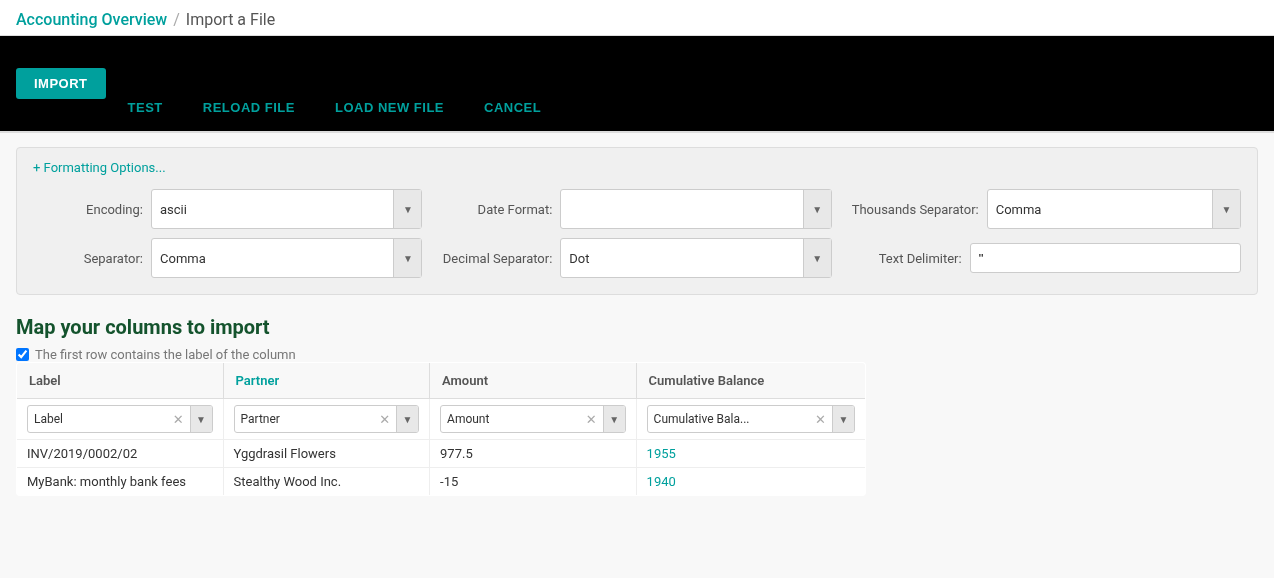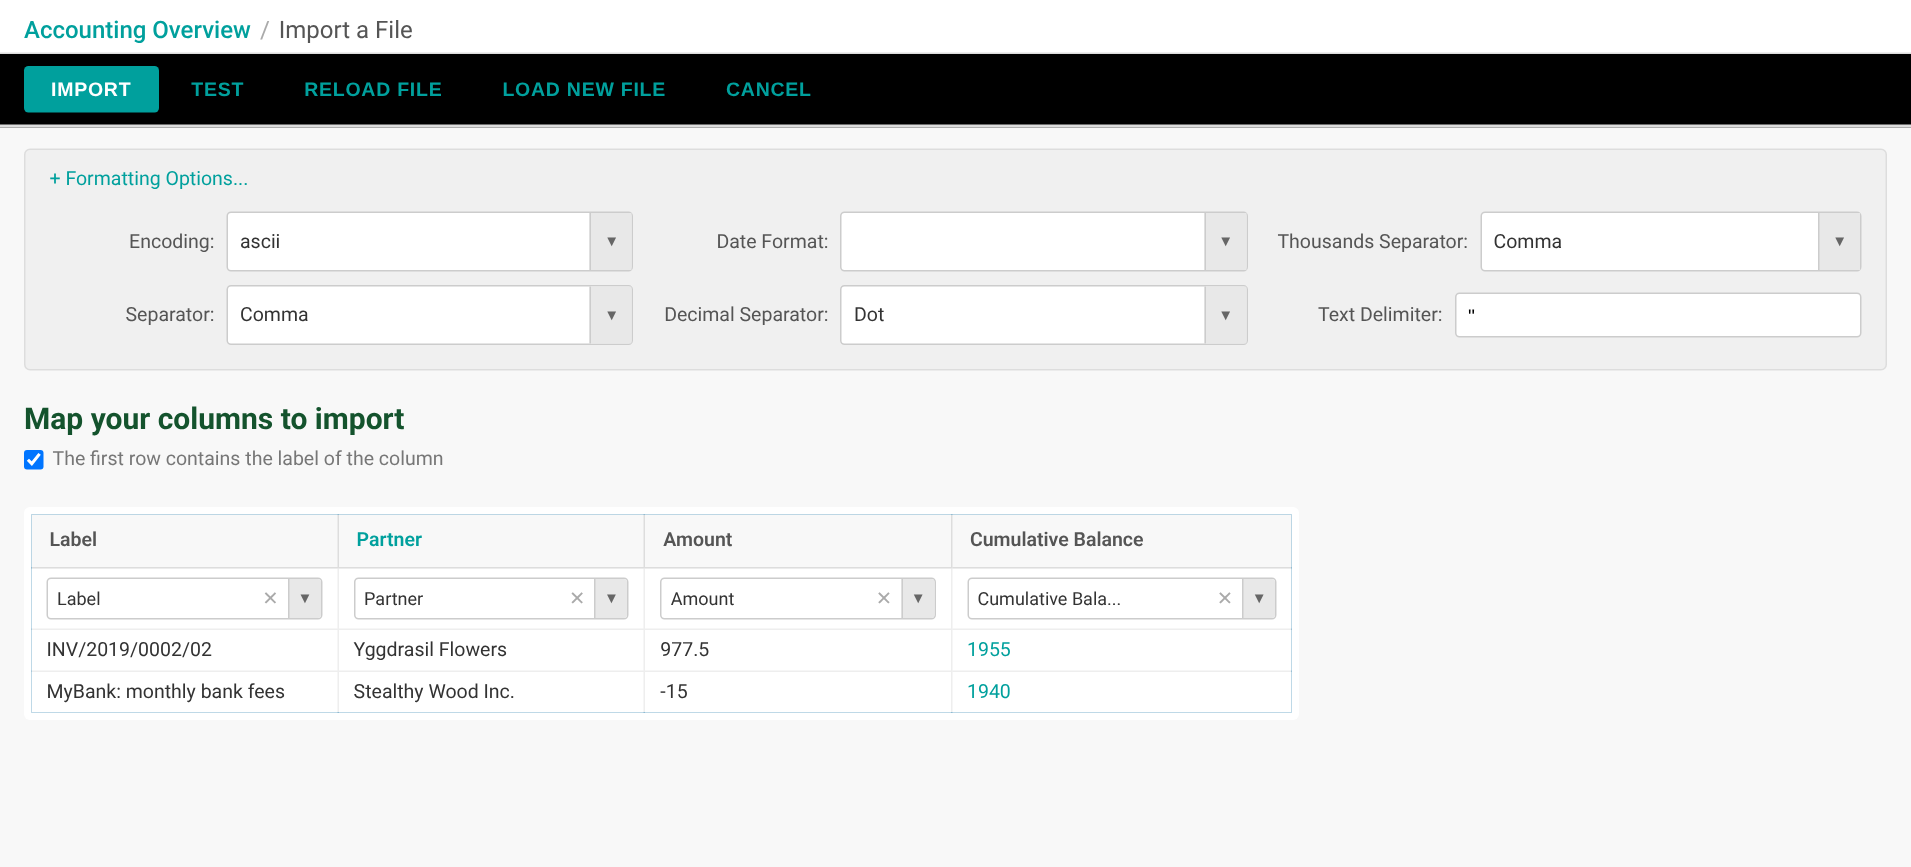--- a/index.html
+++ b/index.html
@@ -41,20 +41,21 @@
       font-weight: 600;
       letter-spacing: 0.5px;
     }
     .btn-primary {
       background: #00a09d;
       color: #fff;
     }
     .btn-secondary {
       background: transparent;
       color: #00a09d;
+      margin-top: 48px;
     }
     .content {
       padding: 14px 16px;
     }
     .formatting-options {
       background: #f0f0f0;
       border: 1px solid #ddd;
       border-radius: 4px;
       padding: 12px 16px 16px;
       margin-bottom: 20px;
@@ -134,28 +135,28 @@
       font-weight: 700;
       color: #14532d;
       margin-bottom: 8px;
     }
     .first-row-checkbox {
       display: flex;
       align-items: center;
       gap: 6px;
       font-size: 13px;
       color: #777;
-      margin-bottom: 24px;
+      margin-bottom: 0;
     }
     .first-row-checkbox input { cursor: pointer; }
     .import-table {
       width: 100%;
       border-collapse: collapse;
       background: #fff;
-      border: 5px solid #0369a1;
+      border: 1px solid #0369a1;
       border-radius: 4px;
       overflow: hidden;
       max-width: 850px;
     }
     .import-table th {
       background: #f8f8f8;
       border-bottom: 1px solid #ddd;
       border-right: 1px solid #ddd;
       padding: 10px 12px;
       text-align: left;

